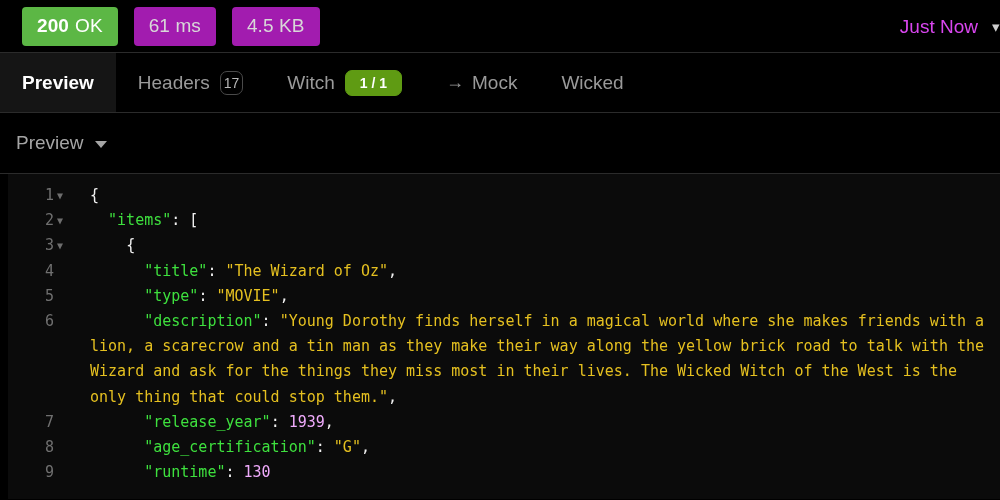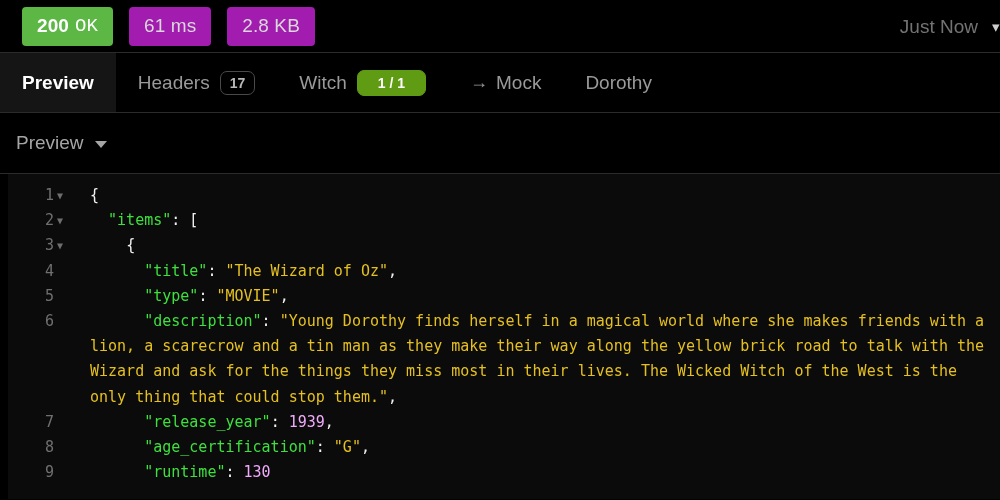--- a/index.html
+++ b/index.html
@@ -31,38 +31,38 @@
     letter-spacing: .1px;
     white-space: nowrap;
   }
   .badge-status {
     background: #5cb745;
     color: #ffffff;
     padding: 0 15px;
     margin-right: 16px;
   }
   .badge-status .code { font-weight: bold; margin-right: 6px; }
-  .badge-status .txt  { font-weight: normal; font-family: Liberation Mono, monospace; }
+  .badge-status .txt  { font-weight: normal; }
   .badge-meta {
     background: #a21caf;
     color: #d8d8d8;
     padding: 0 15px;
     margin-right: 16px;
   }
   .status-right {
     position: absolute;
     right: 0;
     top: 0;
     height: 53px;
     display: flex;
     align-items: center;
     padding-right: 0;
   }
   .timestamp {
-    color: #737373;
+    color: #d946ef;
     font-size: 19px;
     white-space: nowrap;
   }
   .clipped-icon {
     color: #cfcfcf;
     font-size: 15px;
     margin-left: 14px;
     width: 8px;
     overflow: hidden;
     display: inline-block;
@@ -94,30 +94,30 @@
   .tab .arrow-glyph {
     font-size: 18px;
     color: #9a9a9a;
     margin-right: -2px;
   }
   .count-badge {
     border: 1px solid #4a4a4a;
     border-radius: 7px;
     color: #b9b9b9;
     font-size: 14px;
-    padding: 4px 9px;
+    padding: 4px 3px;
     line-height: 1;
-    font-weight: bold;
+    font-weight: normal;
   }
   .count-badge.pass {
     background: #5f9b13;
     border-color: #5f9b13;
     color: #ffffff;
     font-weight: bold;
-    padding: 5px 20px;
+    padding: 5px 14px;
   }
 
   
   .sub-toolbar {
     height: 61px;
     display: flex;
     align-items: center;
     padding-left: 10px;
     background: #000000;
     border-bottom: 1px solid #2b2b2b;
@@ -202,21 +202,21 @@
 </style>
 </head>
 <body>
 
 <div class="status-bar">
   <div class="badge badge-status">
     <span class="code">200</span>
     <span class="txt">OK</span>
   </div>
   <div class="badge badge-meta">61 ms</div>
-  <div class="badge badge-meta">2.8 KB</div>
+  <div class="badge badge-meta">4.5 KB</div>
 
   <div class="status-right">
     <span class="timestamp">Just Now</span>
     <span class="clipped-icon">▾</span>
   </div>
 </div>
 
 <div class="tab-bar" id="tab-bar">
     <div class="tab active">
       <span>Preview</span>
@@ -227,21 +227,21 @@
     </div>
     <div class="tab">
       <span>Witch</span>
       <span class="count-badge pass">1 / 1</span>
     </div>
     <div class="tab">
       <span class="arrow-glyph">→</span>
       <span>Mock</span>
     </div>
     <div class="tab">
-      <span>Dorothy</span>
+      <span>Wicked</span>
     </div>
   </div>
 
 <div class="sub-toolbar">
   <div class="dropdown">
     <span>Preview</span>
     <span class="caret"></span>
   </div>
 </div>
 

